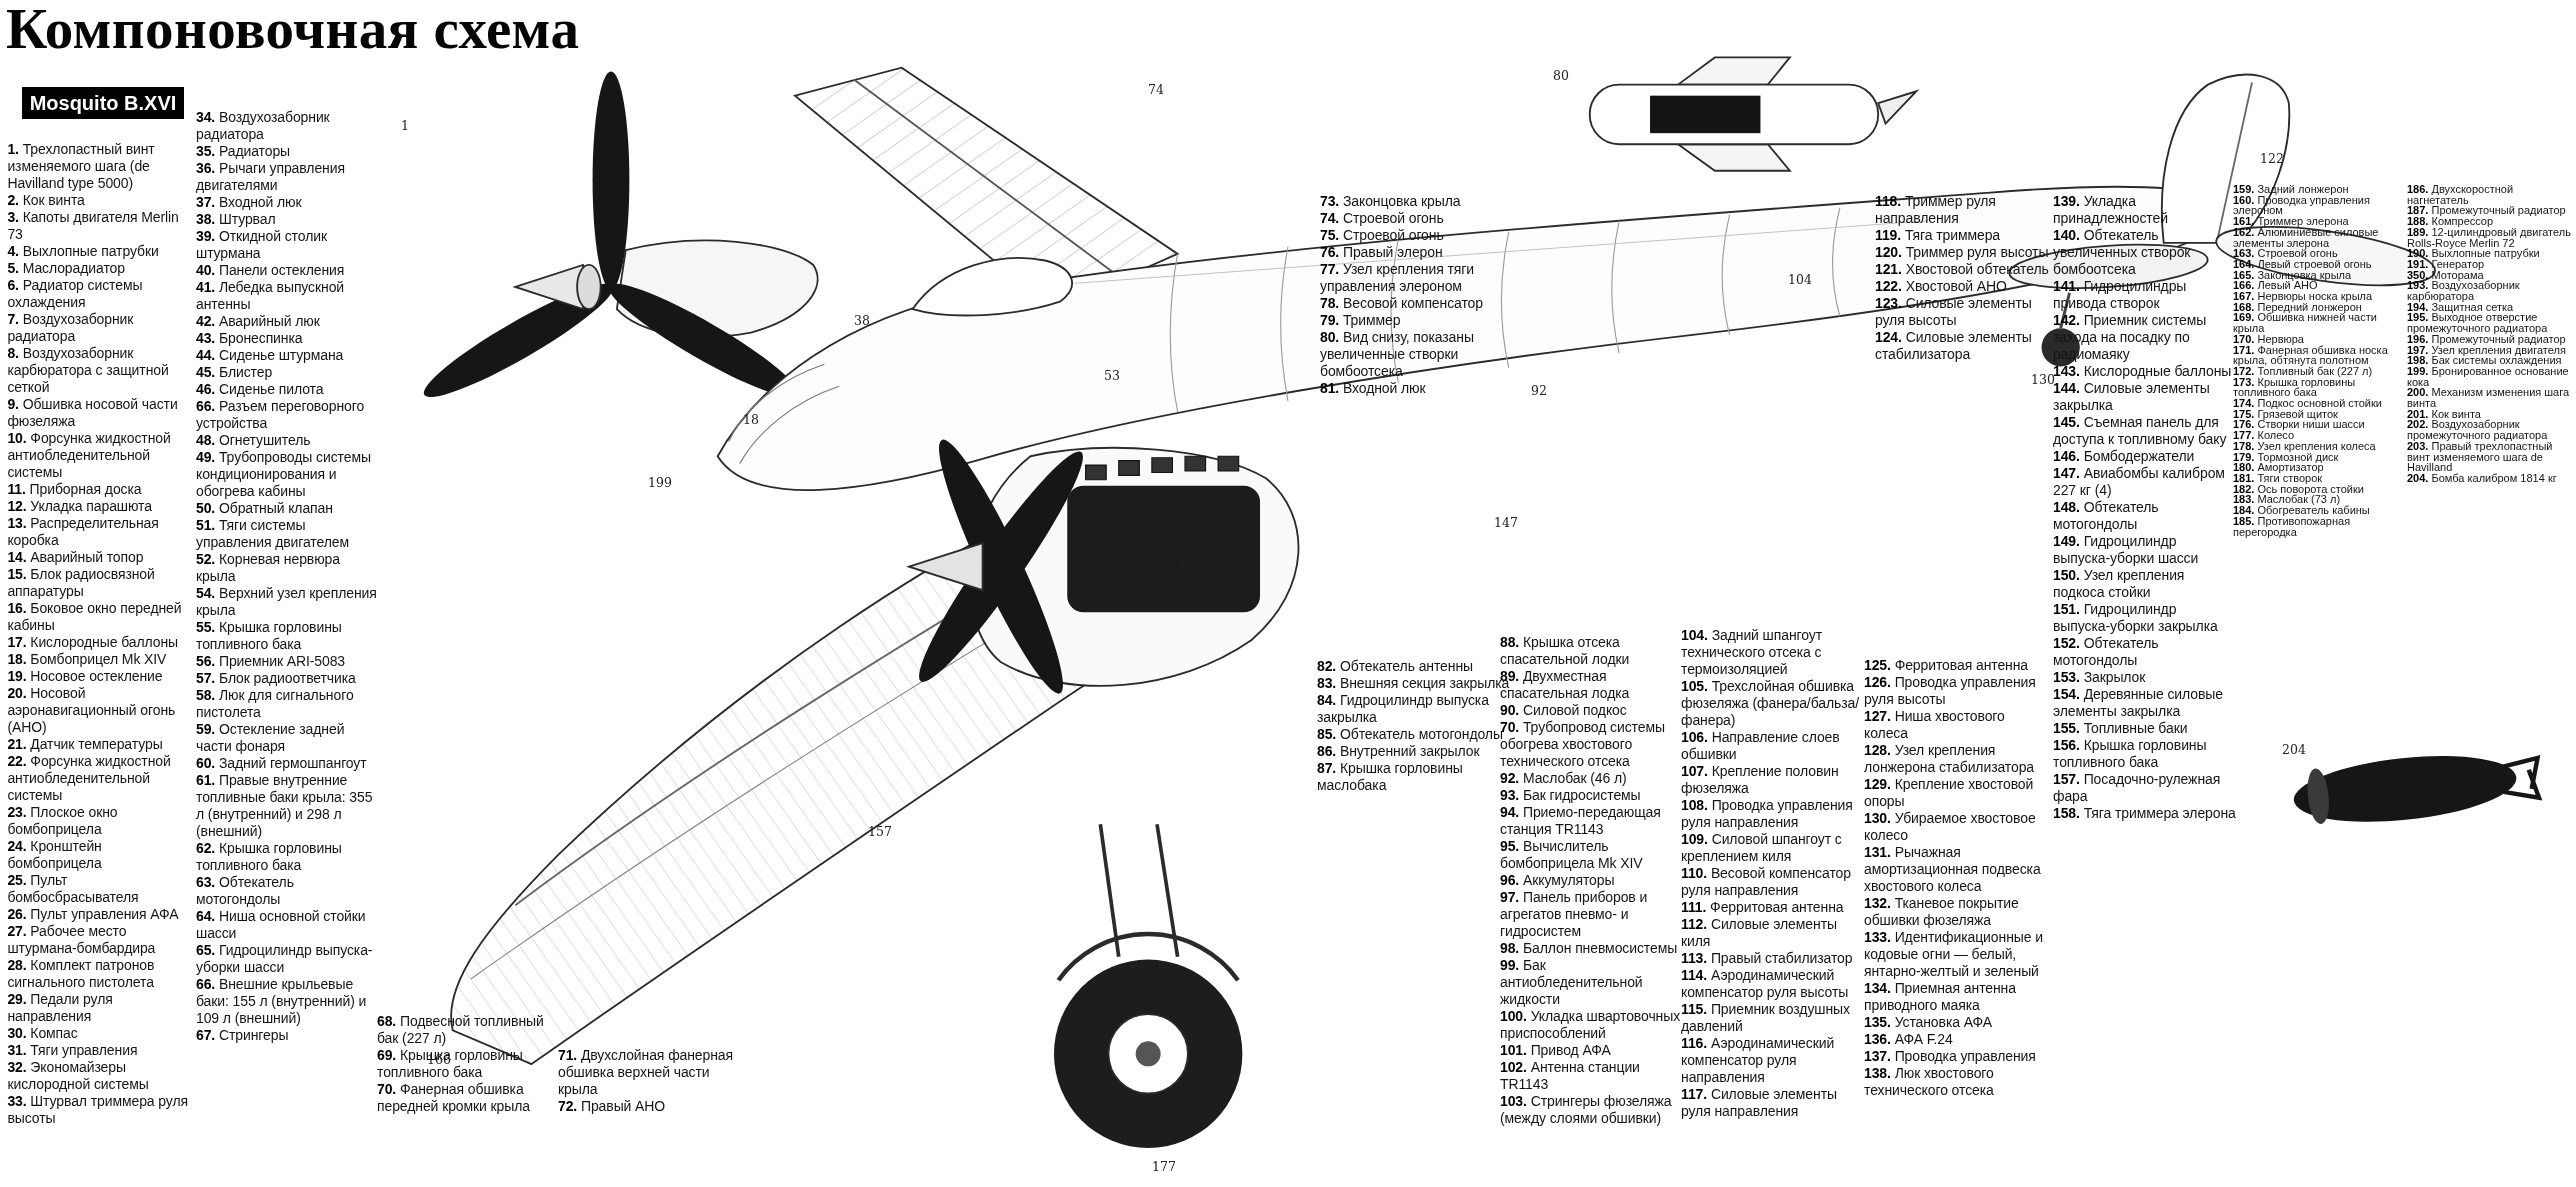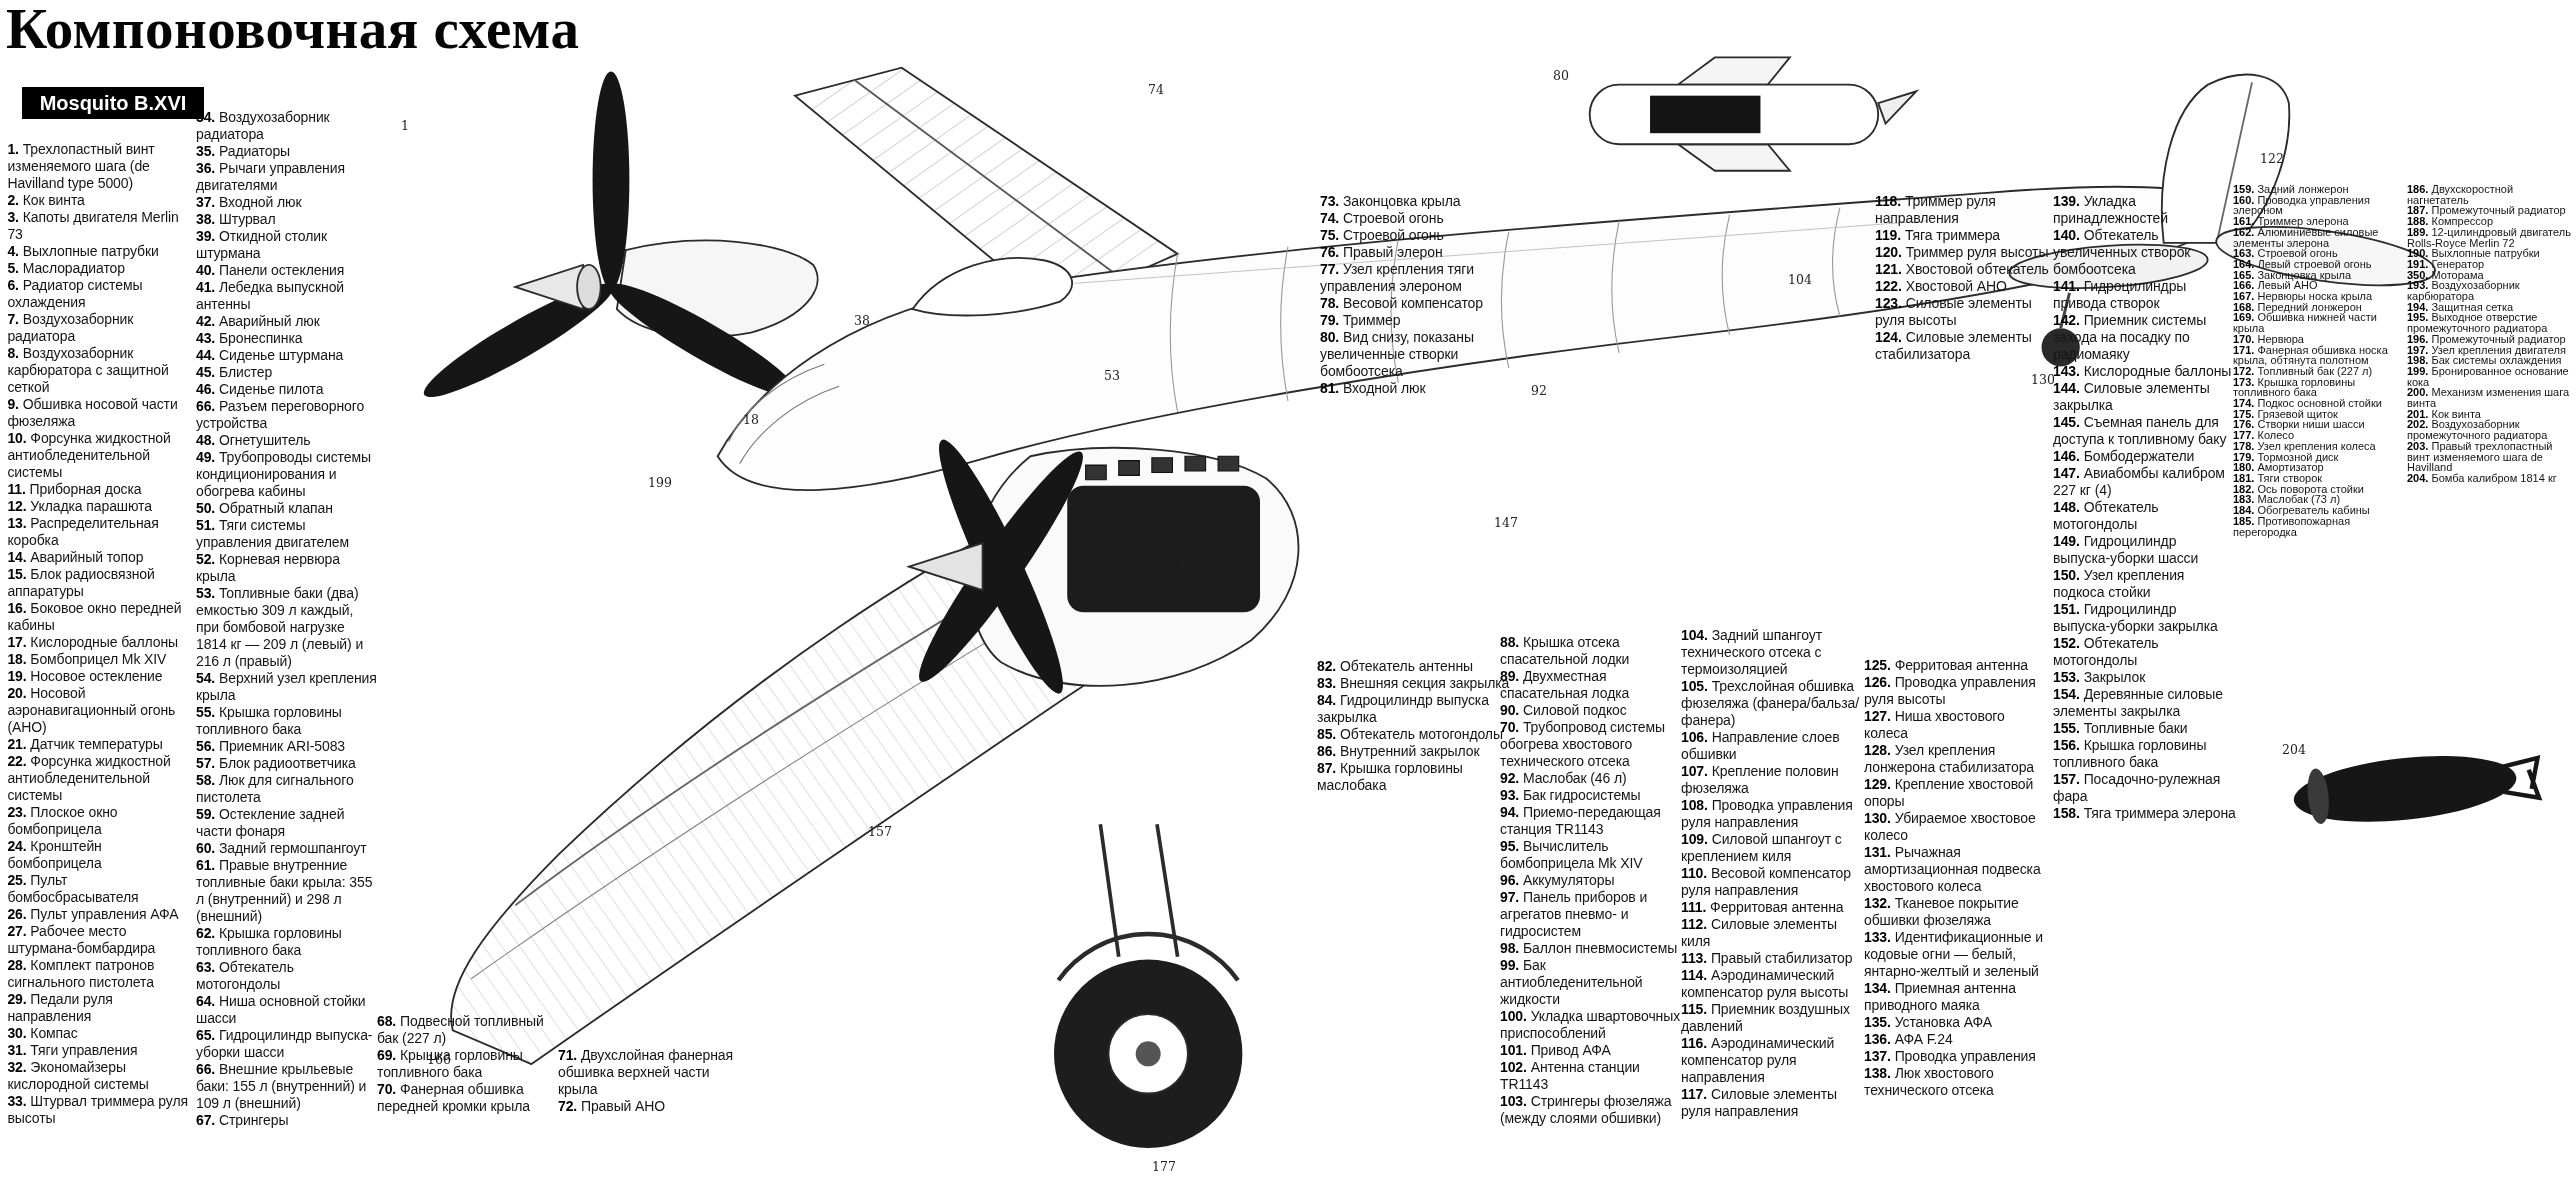--- a/index.html
+++ b/index.html
@@ -1,21 +1,21 @@
 <!DOCTYPE html>
 <html lang="ru" style="font-size:11.8px"><head>
 <meta charset="utf-8">
 <style>
   html,body{margin:0;padding:0;background:#ffffff;}
   body{position:relative;width:2576px;height:1187px;overflow:hidden;
        font-family:"Liberation Sans", sans-serif;color:#151515;}
   .page-title{position:absolute;left:5.9px;top:-4.4px;margin:0;
        font-family:"Liberation Serif", serif;font-weight:bold;
        font-size:57px;letter-spacing:0.4px;color:#050505;}
-  .badge{position:absolute;left:22px;top:87px;width:182px;height:32px;
+  .badge{position:absolute;left:22px;top:87px;width:162px;height:32px;
        background:#000;color:#fff;display:flex;align-items:center;justify-content:center;
        font-size:20px;font-weight:bold;}
   .col{position:absolute;font-size:14px;line-height:17px;letter-spacing:-0.1px;z-index:3;}
   .col .part-item{margin:0;}
   .col .num{font-weight:bold;color:#000;}
   .col.small{font-size:11px;line-height:10.7px;letter-spacing:0;}
   .art{position:absolute;left:0;top:0;width:2576px;height:1187px;z-index:1;}
   .callout-layer{position:absolute;left:0;top:0;width:2576px;height:1187px;z-index:2;pointer-events:none;}
   .callout{position:absolute;font-family:"DejaVu Serif", serif;font-size:12.5px;font-weight:normal;color:#222;}
 </style>
@@ -173,21 +173,20 @@
     <div class="part-item"><span class="num">43. </span><span>Бронеспинка</span></div>
     <div class="part-item"><span class="num">44. </span><span>Сиденье штурмана</span></div>
     <div class="part-item"><span class="num">45. </span><span>Блистер</span></div>
     <div class="part-item"><span class="num">46. </span><span>Сиденье пилота</span></div>
     <div class="part-item"><span class="num">66. </span><span>Разъем переговорного устройства</span></div>
     <div class="part-item"><span class="num">48. </span><span>Огнетушитель</span></div>
     <div class="part-item"><span class="num">49. </span><span>Трубопроводы системы кондиционирования и обогрева кабины</span></div>
     <div class="part-item"><span class="num">50. </span><span>Обратный клапан</span></div>
     <div class="part-item"><span class="num">51. </span><span>Тяги системы управления двигателем</span></div>
     <div class="part-item"><span class="num">52. </span><span>Корневая нервюра крыла</span></div>
-    <div class="part-item"><span class="num">53. </span><span>Топливные баки (два) емкостью 309 л каждый, при бомбовой нагрузке 1814 кг — 209 л (левый) и 216 л (правый)</span></div>
     <div class="part-item"><span class="num">54. </span><span>Верхний узел крепления крыла</span></div>
     <div class="part-item"><span class="num">55. </span><span>Крышка горловины топливного бака</span></div>
     <div class="part-item"><span class="num">56. </span><span>Приемник ARI-5083</span></div>
     <div class="part-item"><span class="num">57. </span><span>Блок радиоответчика</span></div>
     <div class="part-item"><span class="num">58. </span><span>Люк для сигнального пистолета</span></div>
     <div class="part-item"><span class="num">59. </span><span>Остекление задней части фонаря</span></div>
     <div class="part-item"><span class="num">60. </span><span>Задний гермошпангоут</span></div>
     <div class="part-item"><span class="num">61. </span><span>Правые внутренние топливные баки крыла: 355 л (внутренний) и 298 л (внешний)</span></div>
     <div class="part-item"><span class="num">62. </span><span>Крышка горловины топливного бака</span></div>
     <div class="part-item"><span class="num">63. </span><span>Обтекатель мотогондолы</span></div>

